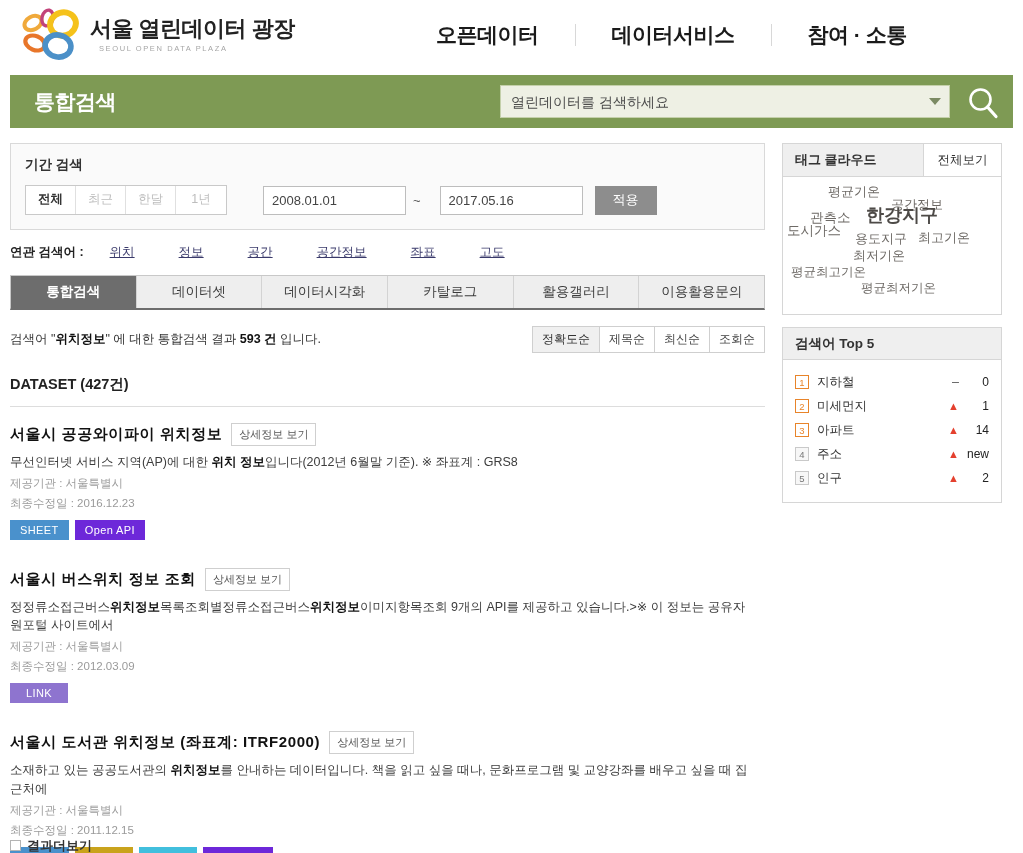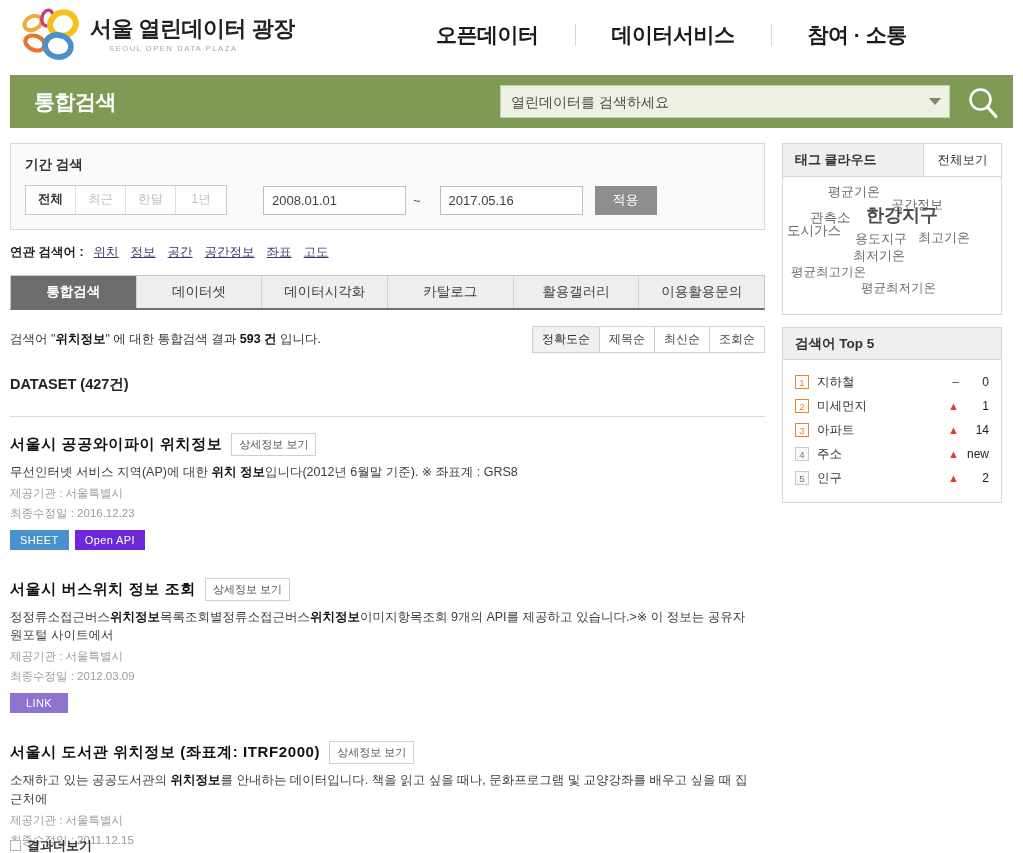--- a/index.html
+++ b/index.html
@@ -25,21 +25,21 @@
   }
   .brand { display: flex; align-items: center; gap: 10px; }
   .logo-mark { width: 62px; height: 56px; display: block; }
   .brand-text { display: flex; flex-direction: column; line-height: 1; }
   .brand-title {
     font-size: 22px; font-weight: bold; color: #222;
     letter-spacing: -0.5px;
   }
   .brand-sub {
     font-size: 7.5px; color: #a6a6a6; letter-spacing: 1.6px;
-    margin-top: 5px; margin-left: 19px;
+    margin-top: 5px; margin-left: 9px;
   }
   .main-nav {
     position: absolute; left: 400px; top: 0;
     height: 70px; display: flex; align-items: center;
   }
   .nav-item {
     font-size: 21px; font-weight: bold; color: #1a1a1a;
     padding: 0 36px; letter-spacing: -0.5px; cursor: pointer;
     text-decoration: none;
   }
@@ -112,21 +112,21 @@
     font-family: "Liberation Sans", "DejaVu Sans", sans-serif;
   }
 
   .related {
     margin-top: 14px; font-size: 12.5px; color: #222;
     display: flex; align-items: baseline; gap: 0;
   }
   .related-label { font-weight: bold; margin-right: 4px; }
   .related a {
     color: #3a3a6b; text-decoration: underline;
-    margin: 0 6px; cursor: pointer;
+    margin: 0 22px; cursor: pointer;
   }
 
   .tabs {
     margin-top: 14px; display: flex;
     border: 1px solid #c8c8c8; border-bottom: 2px solid #6d6d6d;
     height: 35px;
   }
   .tab {
     flex: 1; display: flex; align-items: center; justify-content: center;
     font-size: 13.5px; color: #3b3b3b; background: #eeeeee;
@@ -145,21 +145,21 @@
   .sort-btn {
     border: 1px solid #cfcfcf; background: #fff;
     font-size: 12px; color: #444; padding: 4px 9px;
     margin-left: -1px; cursor: pointer;
     font-family: "Liberation Sans", "DejaVu Sans", sans-serif;
   }
   .sort-btn.active { background: #f0f0f0; color: #333; }
 
   .section-head {
     margin-top: 22px; font-size: 14.5px; font-weight: bold; color: #222;
-    padding-bottom: 22px; border-bottom: 1px solid #dddddd;
+    padding-bottom: 12px; border-bottom: 1px solid #dddddd;
   }
 
   .result-item { padding: 16px 0 6px 0; }
   .ri-head { display: flex; align-items: center; gap: 9px; }
   .ri-title {
     font-size: 15px; font-weight: bold; color: #111;
     letter-spacing: 0.6px; cursor: pointer;
   }
   .detail-btn {
     border: 1px solid #cfcfcf; background: #fff; color: #555;

